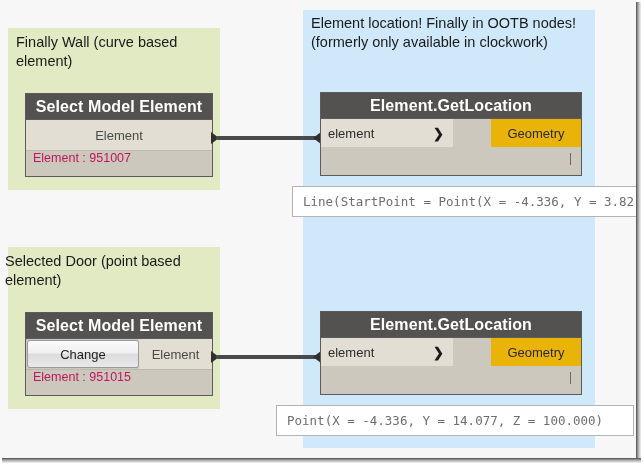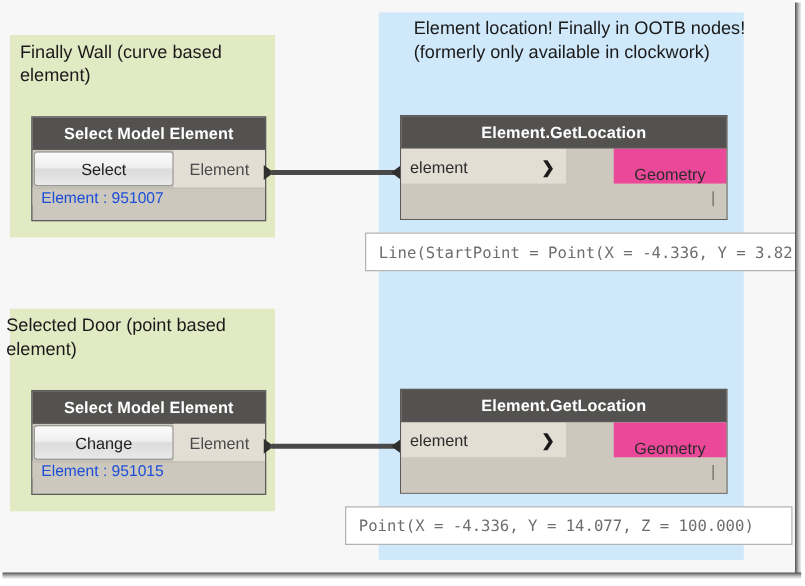--- a/index.html
+++ b/index.html
@@ -54,21 +54,21 @@
 
   
   .node {
     position: absolute;
     border: 1px solid #5b5b5b;
     background: #ccc8bd;
   }
   .node-header {
     background: #535250;
     color: #ffffff;
-    font-size: 13px;
+    font-size: 16px;
     font-weight: bold;
     text-align: center;
     line-height: 26px;
     height: 26px;
     border-bottom: 1px solid #5b5b5b;
     letter-spacing: .1px;
   }
   .node-body {
     position: relative;
     height: 56px;
@@ -89,23 +89,23 @@
     padding-left: 7px;
   }
   .in-slot .chev {
     font-weight: bold;
     font-size: 13px;
     color: #1a1a1a;
     margin-left: auto;
     margin-right: 9px;
   }
   .out-slot {
-    background: #ec4899;
-    display: flex;
-    align-items: flex-end;
+    background: #eab308;
+    display: flex;
+    align-items: center;
     justify-content: center;
     font-size: 13px;
     color: #2b2b2b;
   }
   .spacer { flex: 1 1 auto; background: #ccc8bd; }
   .node-footer {
     height: 28px;
     position: relative;
     background: #ccc8bd;
   }
@@ -141,21 +141,21 @@
     display: flex;
     align-items: center;
     justify-content: center;
     font-size: 13px;
     color: #4a4a4a;
   }
   .smes-status {
     height: 14px;
     background: #ccc8bd;
     font-size: 12.5px;
-    color: #1d4ed8;
+    color: #be185d;
     display: flex;
     align-items: center;
     padding-left: 7px;
     border-top: 1px solid #bdb9af;
   }
 
   
   .wire {
     position: absolute;
     height: 4px;
@@ -202,31 +202,30 @@
 
     <div class="region-blue" style="left:303px; top:10px; width:292px; height:438px;"></div>
 
     <div class="region-green" style="left:8px; top:28px; width:212px; height:162px;"></div>
 
     <div class="region-note" style="left:16px; top:33px; width:200px;">Finally Wall (curve based element)</div>
 
     <div class="node" style="left:25px; top:93px; width:188px; height:84px;">
       <div class="node-header">Select Model Element</div>
       <div class="smes-row">
-        <div class="btn3d">Select</div>
         <div class="smes-out">Element</div>
       </div>
       <div class="smes-status">Element : 951007</div>
     </div>
 
     <div class="port-dot port-out" style="left:211px; top:132px;"></div>
     <div class="wire" style="left:216px; top:136px; width:104px;"></div>
     <div class="port-dot port-in" style="left:313px; top:132px;"></div>
 
-    <div class="region-note" style="left:311px; top:14px; width:276px;margin-left:20px;">Element location! Finally in OOTB nodes! (formerly only available in clockwork)</div>
+    <div class="region-note" style="left:311px; top:14px; width:276px;">Element location! Finally in OOTB nodes! (formerly only available in clockwork)</div>
 
     <div class="node" style="left:320px; top:92px; width:262px; height:84px;">
       <div class="node-header">Element.GetLocation</div>
       <div class="node-body">
         <div class="port-row">
           <div class="in-slot" style="width:132px;">
             <span>element</span>
             <span class="chev">❯</span>
           </div>
           <div class="spacer"></div>

